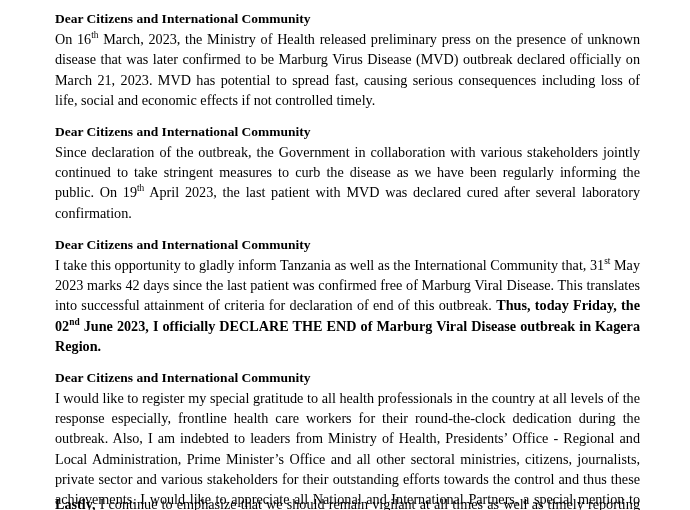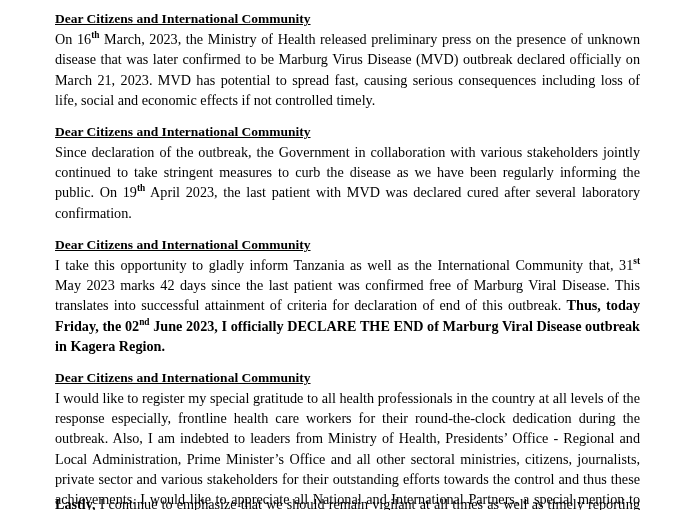--- a/index.html
+++ b/index.html
@@ -22,37 +22,35 @@
     padding: 10px 50px 0 55px;
   }
   .block {
     margin: 0 0 13px 0;
   }
   .salutation {
     font-weight: bold;
     font-size: 13.5px;
     line-height: 1.28;
     margin: 0 0 2px 0;
-    text-decoration: underline;
   }
   .para {
     font-size: 14.2px;
     line-height: 1.42;
     text-align: justify;
     margin: 0;
     hyphens: none;
   }
   .para.last {
     margin-bottom: 0;
   }
   sup {
     font-size: 0.66em;
     vertical-align: super;
     line-height: 0;
-    font-weight: bold;
   }
   .b {
     font-weight: bold;
   }
   .clip-bottom {
     position: absolute;
     left: 55px;
     right: 50px;
     bottom: 0;
     height: 16px;

